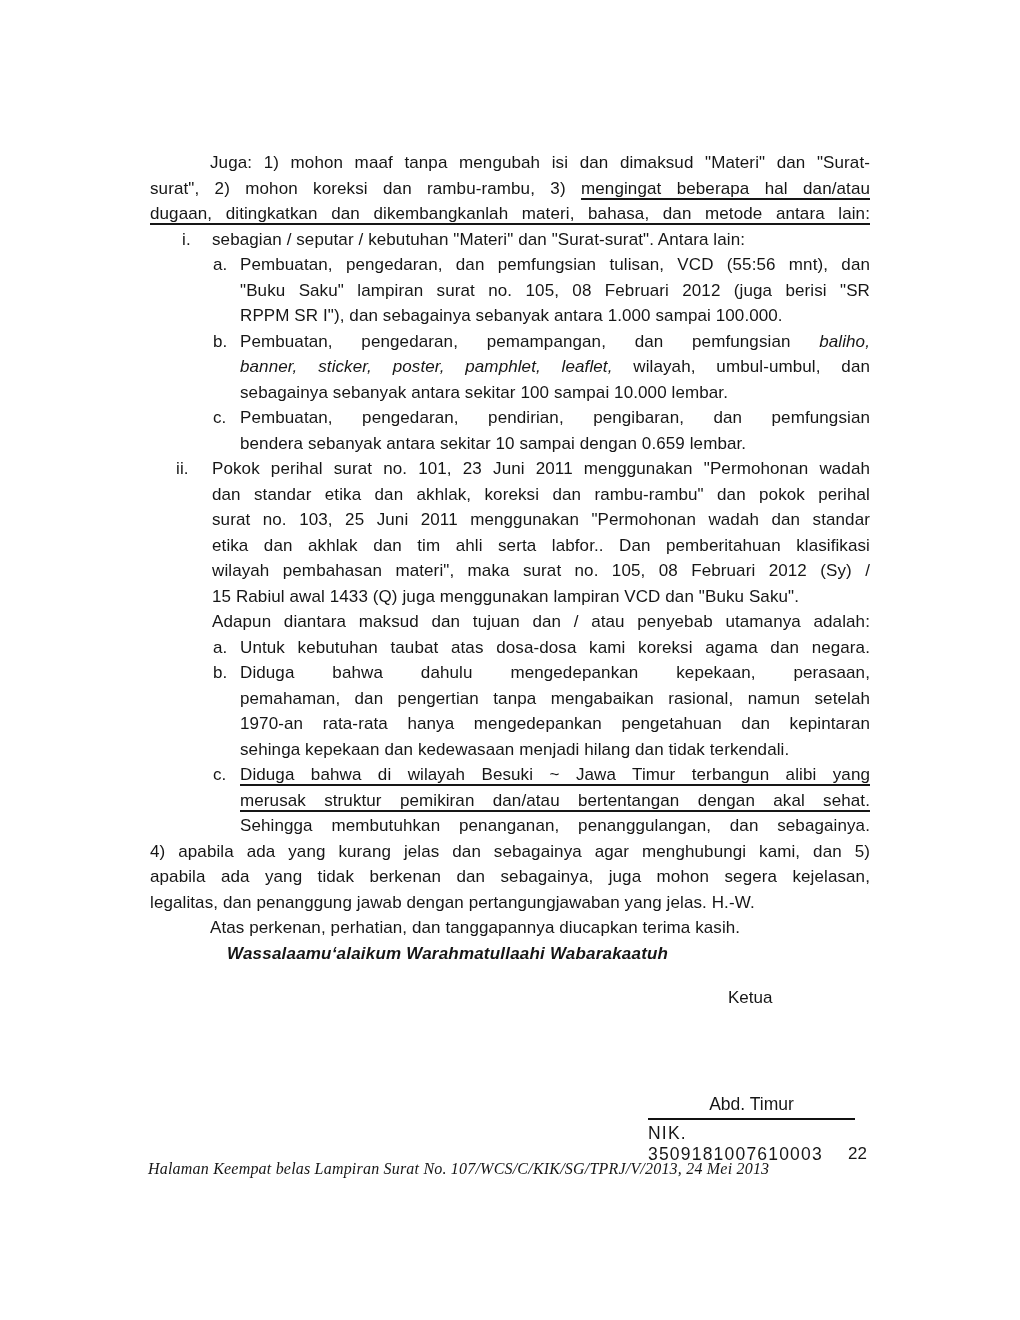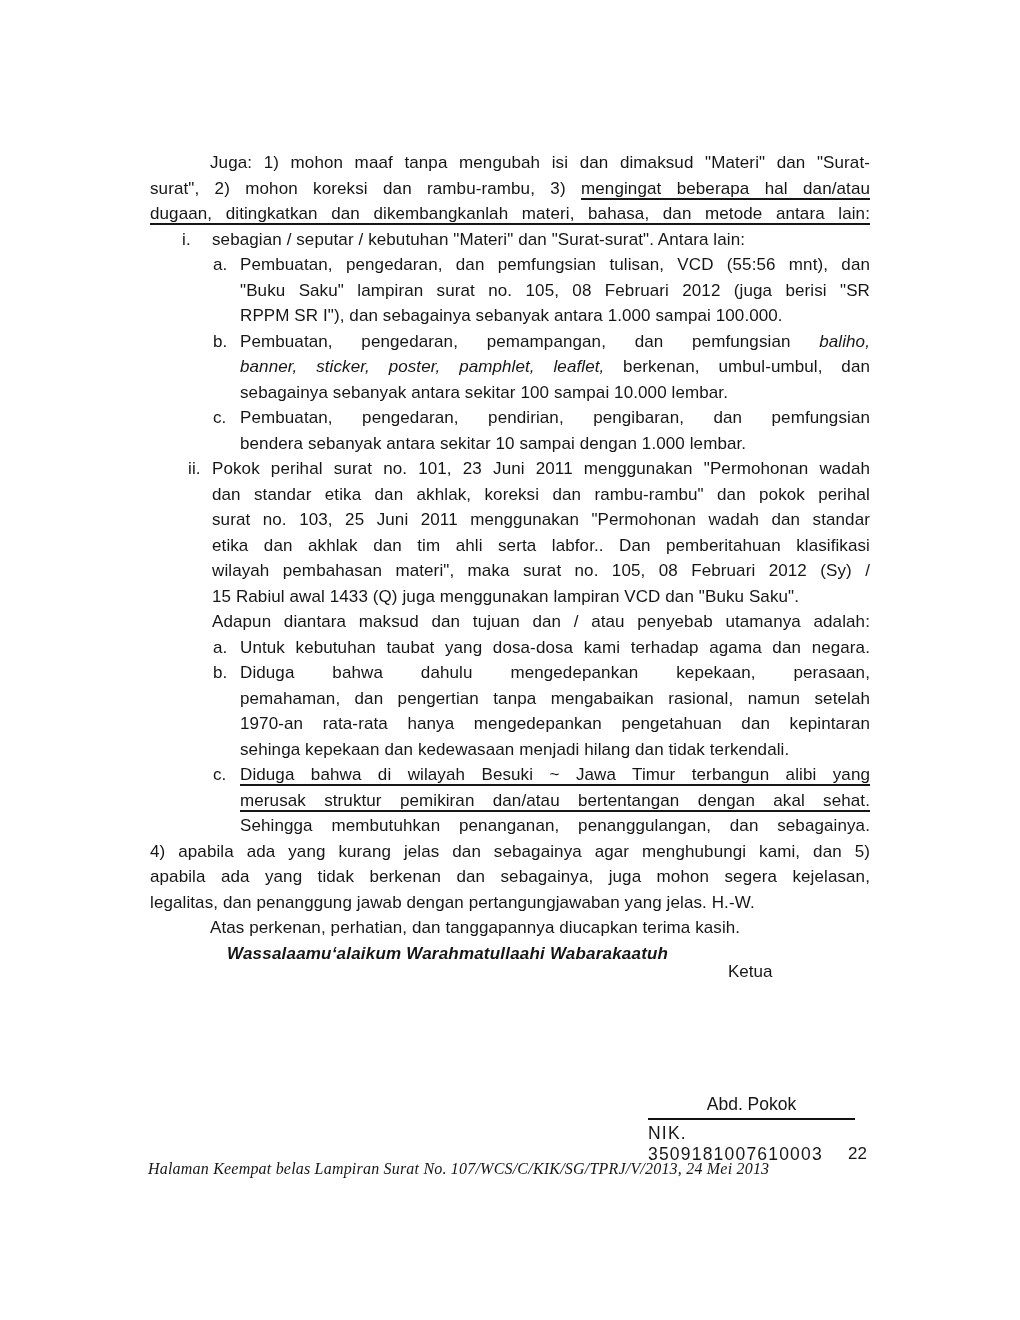--- a/index.html
+++ b/index.html
@@ -19,26 +19,26 @@
   }
   .ln{position:relative;}
   .jl{text-align:justify;text-align-last:justify;}
   .ll{text-align:left;text-align-last:left;}
   .p1first{padding-left:60px;}
   .ind0{padding-left:60px;text-align:right;}
   .ind1{padding-left:62px;}
   .ind2{padding-left:90px;}
   .mk{position:absolute;top:0;}
   .mk-i{left:32px;}
-  .mk-ii{left:26px;margin-left:12px;}
+  .mk-ii{left:26px;}
   .mk-abc{left:63px;}
   .u{text-decoration:underline;text-decoration-thickness:1.6px;text-underline-offset:3.5px;}
   .it{font-style:italic;}
   .salam{font-weight:bold;font-style:italic;letter-spacing:0.2px;margin-left:17px;}
-  .ketua{position:absolute;left:728px;top:962px;font-size:17px;}
+  .ketua{position:absolute;left:728px;top:988px;font-size:17px;}
   .sig-name{position:absolute;left:648px;top:1094px;width:207px;text-align:center;font-size:17.5px;}
   .sig-line{position:absolute;left:648px;top:1118px;width:207px;height:0;border-top:2px solid #111;}
   .sig-nik{position:absolute;left:648px;top:1123px;width:215px;text-align:left;font-size:17.5px;letter-spacing:1.2px;}
   .page-num{position:absolute;right:153px;top:1144px;font-size:17px;margin-left:16px;}
   .footer-note{
     position:absolute;left:148px;top:1160px;width:720px;
     font-family:"Liberation Serif","DejaVu Serif",serif;
     font-style:italic;font-size:16px;letter-spacing:0.2px;
   }
 </style>
@@ -54,56 +54,56 @@
     <div class="ln jl"><span class="u">dugaan, ditingkatkan dan dikembangkanlah materi, bahasa, dan metode antara lain:</span></div>
 
     <div class="ln jl ind1"><span class="mk mk-i">i.</span></div>
     <div class="ln ll ind1"><span>sebagian / seputar / kebutuhan "Materi" dan "Surat-surat". Antara lain:</span></div>
 
     <div class="ln jl ind2"><span class="mk mk-abc">a.</span><span>Pembuatan, pengedaran, dan pemfungsian tulisan, VCD (55:56 mnt), dan</span></div>
     <div class="ln jl ind2"><span>"Buku Saku" lampiran surat no. 105, 08 Februari 2012 (juga berisi "SR</span></div>
     <div class="ln ll ind2"><span>RPPM SR I"), dan sebagainya sebanyak antara 1.000 sampai 100.000.</span></div>
 
     <div class="ln jl ind2"><span class="mk mk-abc">b.</span><span>Pembuatan, pengedaran, pemampangan, dan pemfungsian </span><span class="it">baliho,</span></div>
-    <div class="ln jl ind2"><span class="it">banner, sticker, poster, pamphlet, leaflet,</span><span> berkenan, umbul-umbul, dan</span></div>
+    <div class="ln jl ind2"><span class="it">banner, sticker, poster, pamphlet, leaflet,</span><span> wilayah, umbul-umbul, dan</span></div>
     <div class="ln ll ind2"><span>sebagainya sebanyak antara sekitar 100 sampai 10.000 lembar.</span></div>
 
     <div class="ln jl ind2"><span class="mk mk-abc">c.</span><span>Pembuatan, pengedaran, pendirian, pengibaran, dan pemfungsian</span></div>
-    <div class="ln ll ind2"><span>bendera sebanyak antara sekitar 10 sampai dengan 1.000 lembar.</span></div>
+    <div class="ln ll ind2"><span>bendera sebanyak antara sekitar 10 sampai dengan 0.659 lembar.</span></div>
 
     <div class="ln jl ind1"><span class="mk mk-ii">ii.</span><span>Pokok perihal surat no. 101, 23 Juni 2011 menggunakan "Permohonan wadah</span></div>
     <div class="ln jl ind1"><span>dan standar etika dan akhlak, koreksi dan rambu-rambu" dan pokok perihal</span></div>
     <div class="ln jl ind1"><span>surat no. 103, 25 Juni 2011 menggunakan "Permohonan wadah dan standar</span></div>
     <div class="ln jl ind1"><span>etika dan akhlak dan tim ahli serta labfor.. Dan pemberitahuan klasifikasi</span></div>
     <div class="ln jl ind1"><span>wilayah pembahasan materi", maka surat no. 105, 08 Februari 2012 (Sy) /</span></div>
     <div class="ln ll ind1"><span>15 Rabiul awal 1433 (Q) juga menggunakan lampiran VCD dan "Buku Saku".</span></div>
 
     <div class="ln jl ind1"><span>Adapun diantara maksud dan tujuan dan / atau penyebab utamanya adalah:</span></div>
 
-    <div class="ln jl ind2"><span class="mk mk-abc">a.</span><span>Untuk kebutuhan taubat yang dosa-dosa kami terhadap agama dan negara.</span></div>
+    <div class="ln jl ind2"><span class="mk mk-abc">a.</span><span>Untuk kebutuhan taubat atas dosa-dosa kami koreksi agama dan negara.</span></div>
 
     <div class="ln jl ind2"><span class="mk mk-abc">b.</span><span>Diduga bahwa dahulu mengedepankan kepekaan, perasaan,</span></div>
     <div class="ln jl ind2"><span>pemahaman, dan pengertian tanpa mengabaikan rasional, namun setelah</span></div>
     <div class="ln jl ind2"><span>1970-an rata-rata hanya mengedepankan pengetahuan dan kepintaran</span></div>
     <div class="ln ll ind2"><span>sehinga kepekaan dan kedewasaan menjadi hilang dan tidak terkendali.</span></div>
 
     <div class="ln jl ind2"><span class="mk mk-abc">c.</span><span class="u">Diduga bahwa di wilayah Besuki ~ Jawa Timur terbangun alibi yang</span></div>
     <div class="ln jl ind2"><span class="u">merusak struktur pemikiran dan/atau bertentangan dengan akal sehat.</span></div>
     <div class="ln jl ind2"><span>Sehingga membutuhkan penanganan, penanggulangan, dan sebagainya.</span></div>
 
     <div class="ln jl"><span>4) apabila ada yang kurang jelas dan sebagainya agar menghubungi kami, dan 5)</span></div>
     <div class="ln jl"><span>apabila ada yang tidak berkenan dan sebagainya, juga mohon segera kejelasan,</span></div>
     <div class="ln ll"><span>legalitas, dan penanggung jawab dengan pertangungjawaban yang jelas. H.-W.</span></div>
 
     <div class="ln ll ind0"><span>Atas perkenan, perhatian, dan tanggapannya diucapkan terima kasih.</span></div>
     <div class="ln ll ind0"><span class="salam">Wassalaamu‘alaikum Warahmatullaahi Wabarakaatuh</span></div>
 
   </div>
 
   <div class="ketua">Ketua</div>
-  <div class="sig-name">Abd. Pokok</div>
+  <div class="sig-name">Abd. Timur</div>
   <div class="sig-line"></div>
   <div class="sig-nik">NIK. 3509181007610003</div>
 
   <div class="page-num">22</div>
   <div class="footer-note">Halaman Keempat belas Lampiran Surat No. 107/WCS/C/KIK/SG/TPRJ/V/2013, 24 Mei 2013</div>
 
 </div>
 
 </body></html>

